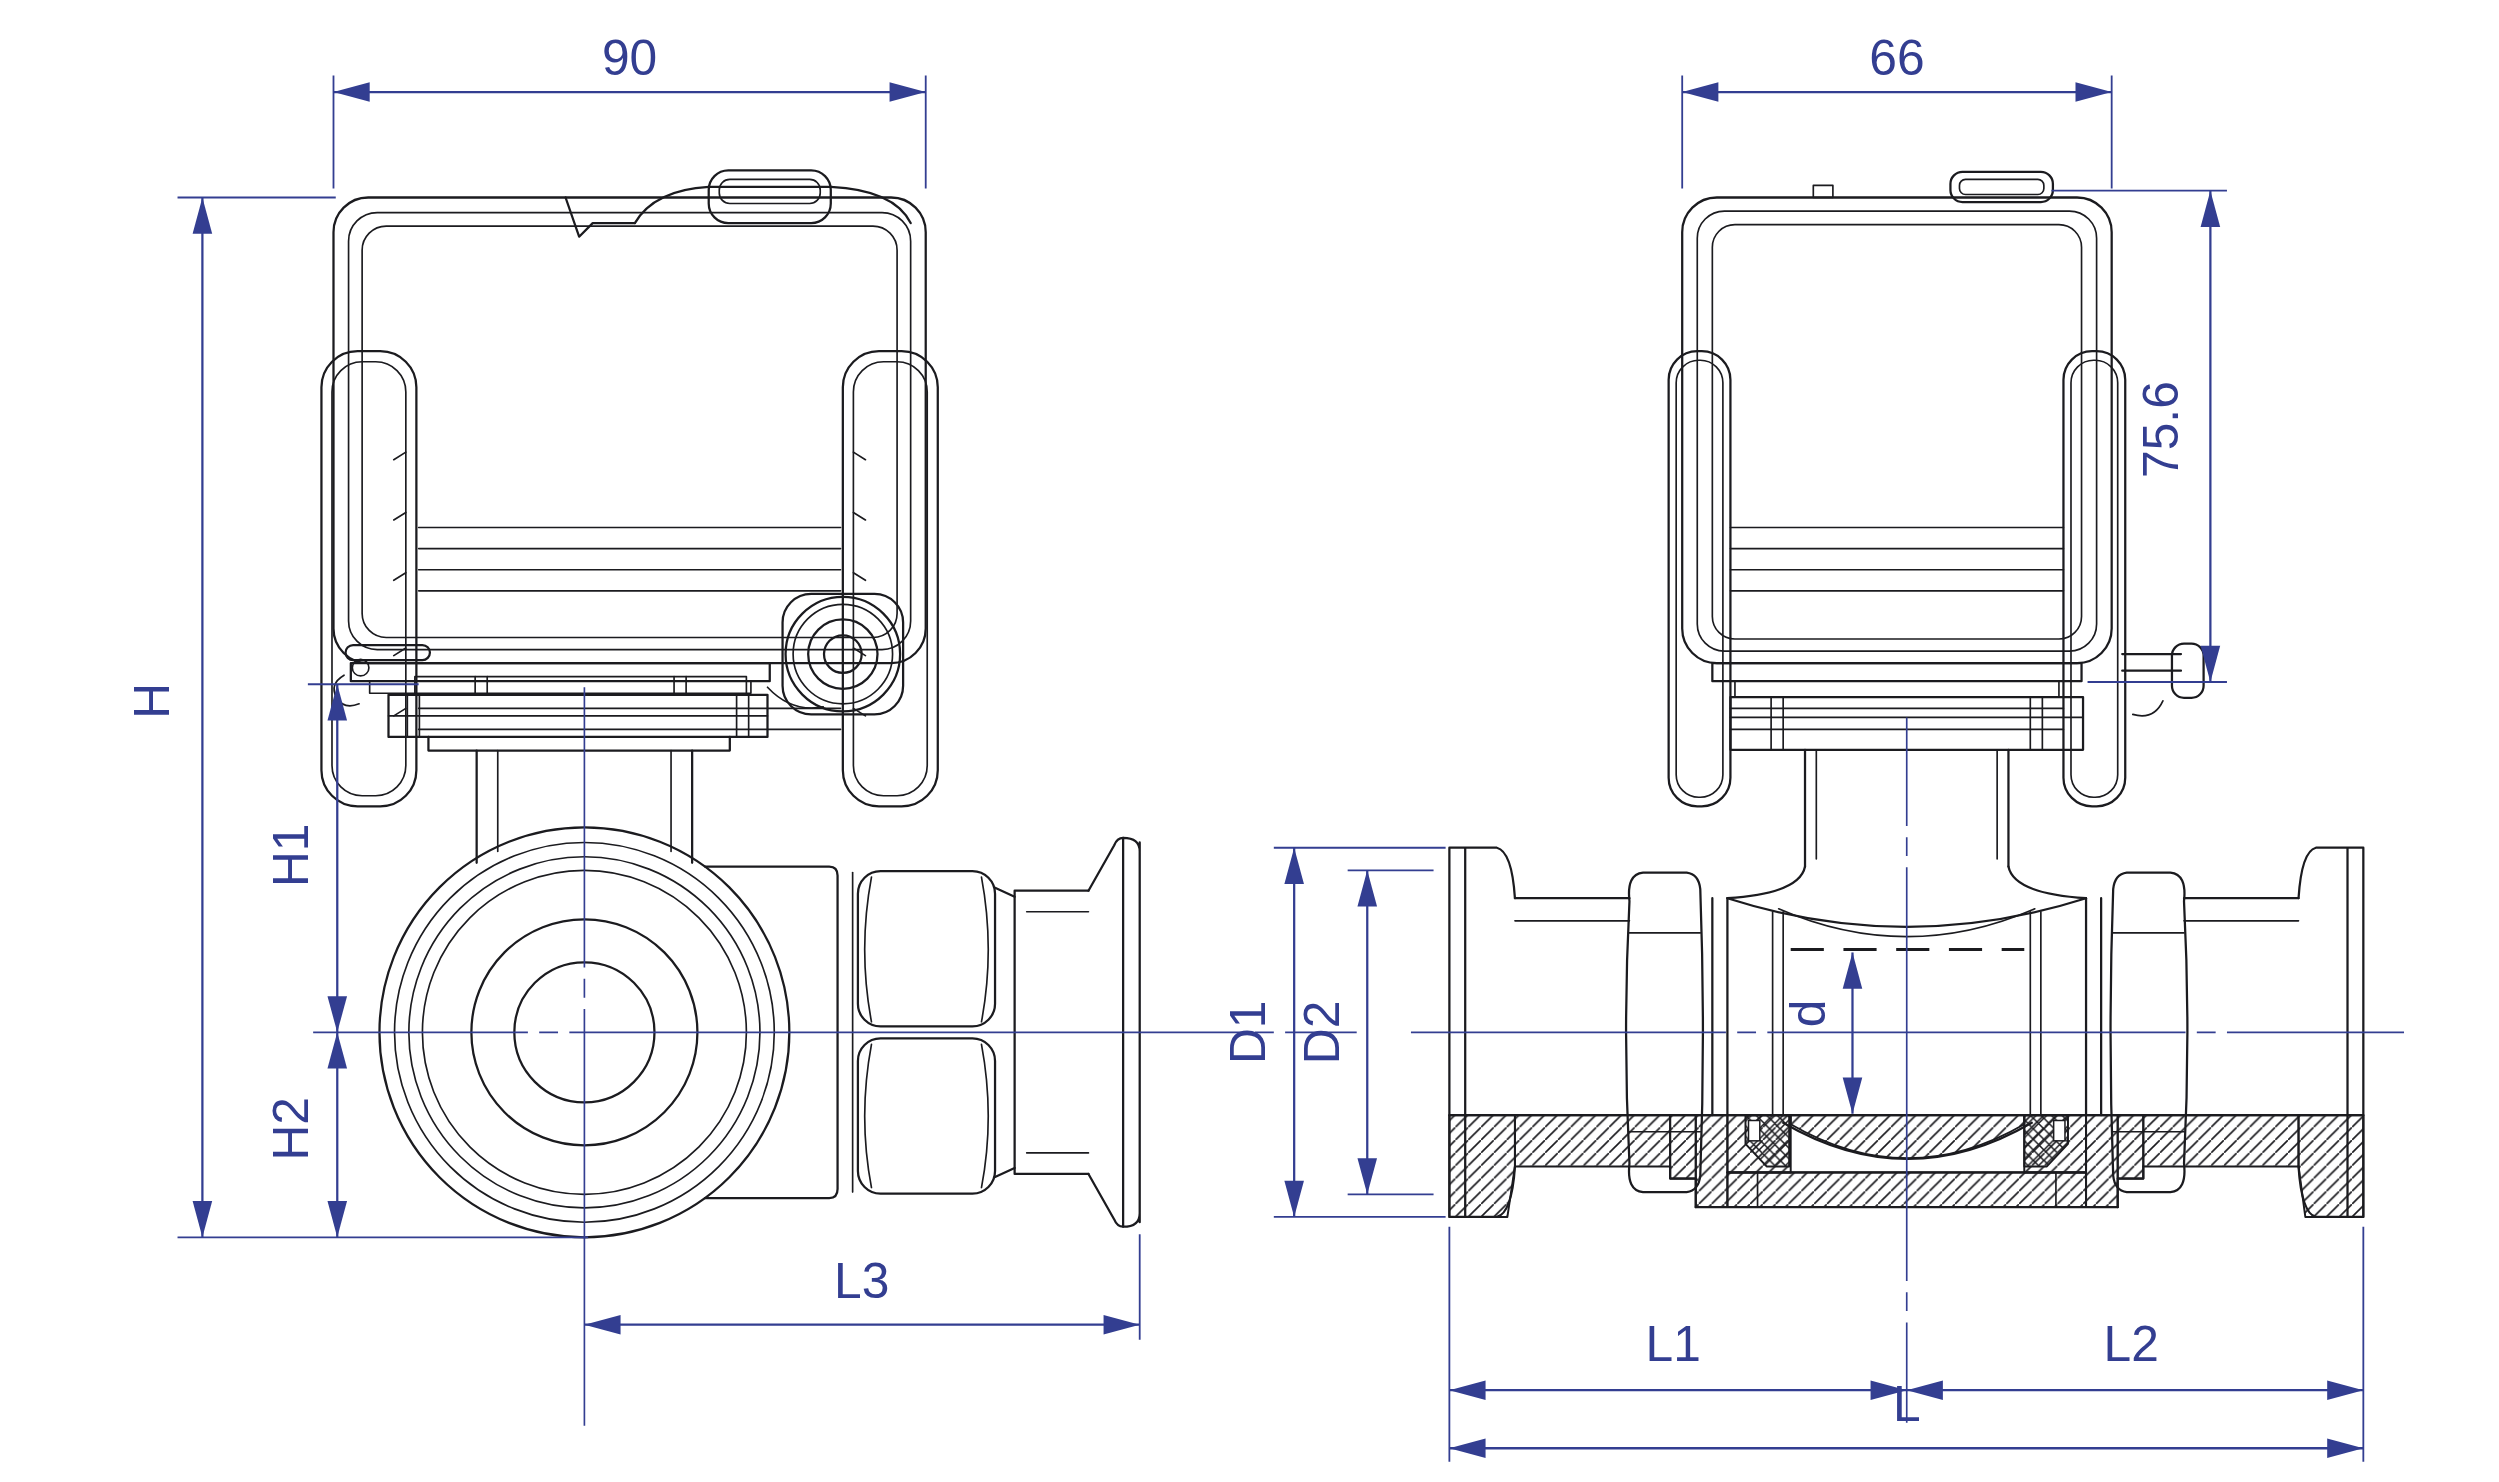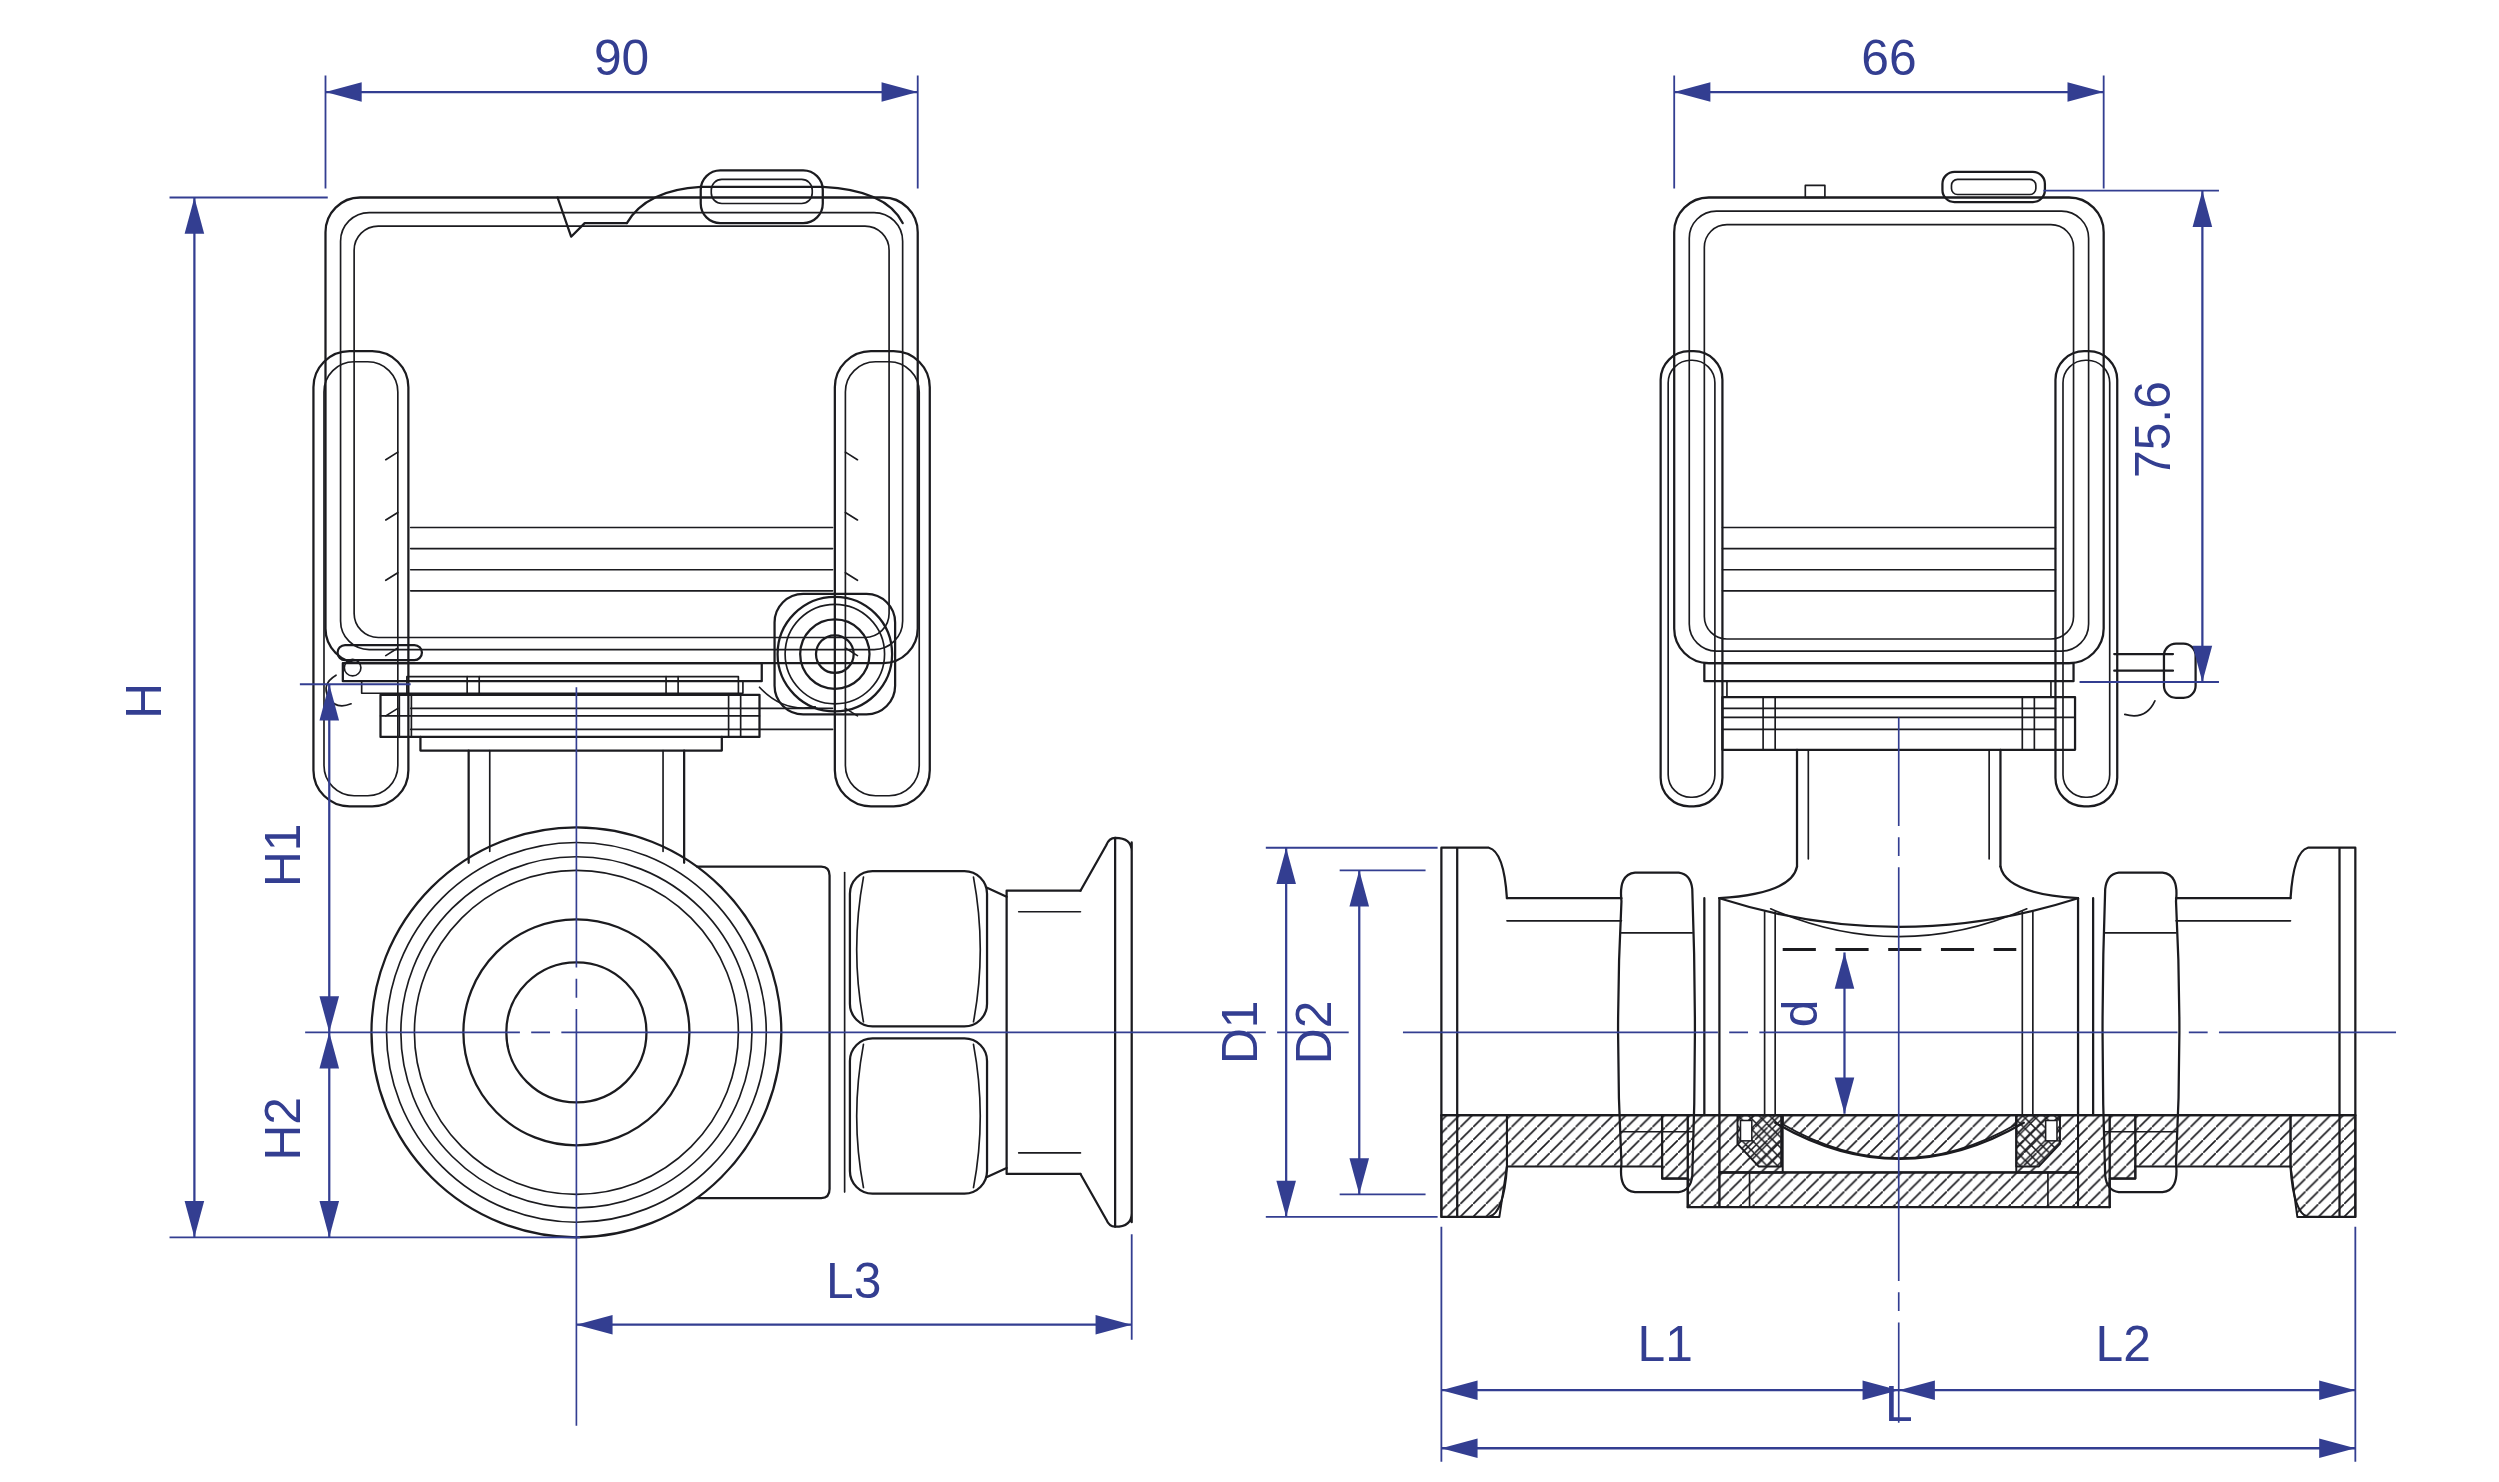--- a/index.html
+++ b/index.html
@@ -1,21 +1,21 @@
 <!DOCTYPE html>
 <html style="--dim: #333E91; --line: #1b1b1f; --bg: #ffffff;font-size:12px"><head>
 <meta charset="utf-8">
 <style>
   :root{
     --dim:#333E91;
     --line:#1b1b1f;
     --bg:#ffffff;
   }
   html,body{margin:0;padding:0;background:var(--bg);}
-  .page{width:1989px;height:1483px;background:var(--bg);}
+  .page{width:1989px;height:1483px;background:var(--bg);padding-left:8px;}
   svg{display:block;}
   .blk{stroke:var(--line);fill:none;stroke-width:3;stroke-linecap:round;stroke-linejoin:round;}
   .blk2{stroke:var(--line);fill:none;stroke-width:2.2;stroke-linecap:round;stroke-linejoin:round;}
   .dash{stroke:var(--line);fill:none;stroke-width:4;stroke-dasharray:44 26;}
   .dim{stroke:var(--dim);fill:none;stroke-width:3;}
   .ext{stroke:var(--dim);fill:none;stroke-width:2.4;}
   .cl{stroke:var(--dim);fill:none;stroke-width:2.2;}
   .ar{fill:var(--dim);stroke:none;}
   .hatch{fill:url(#hd);stroke:var(--line);stroke-width:2.6;stroke-linejoin:round;}
   .xhatch{fill:url(#hx);stroke:var(--line);stroke-width:2.6;stroke-linejoin:round;}

